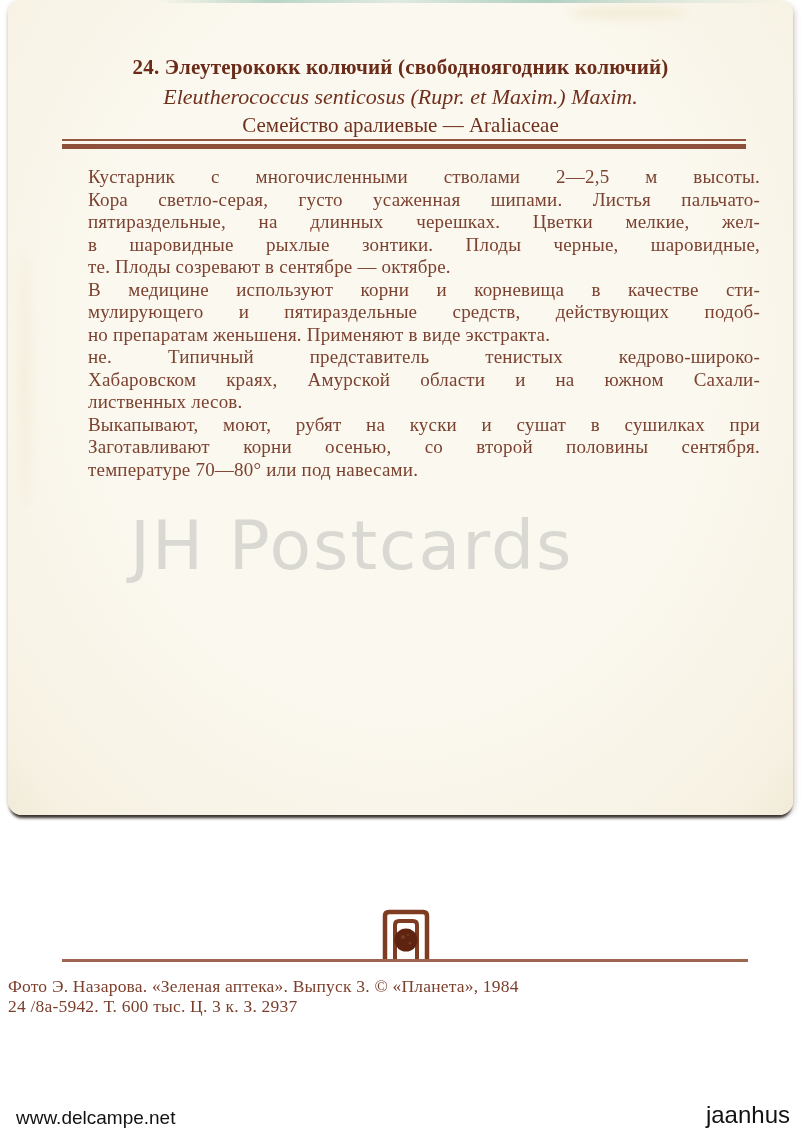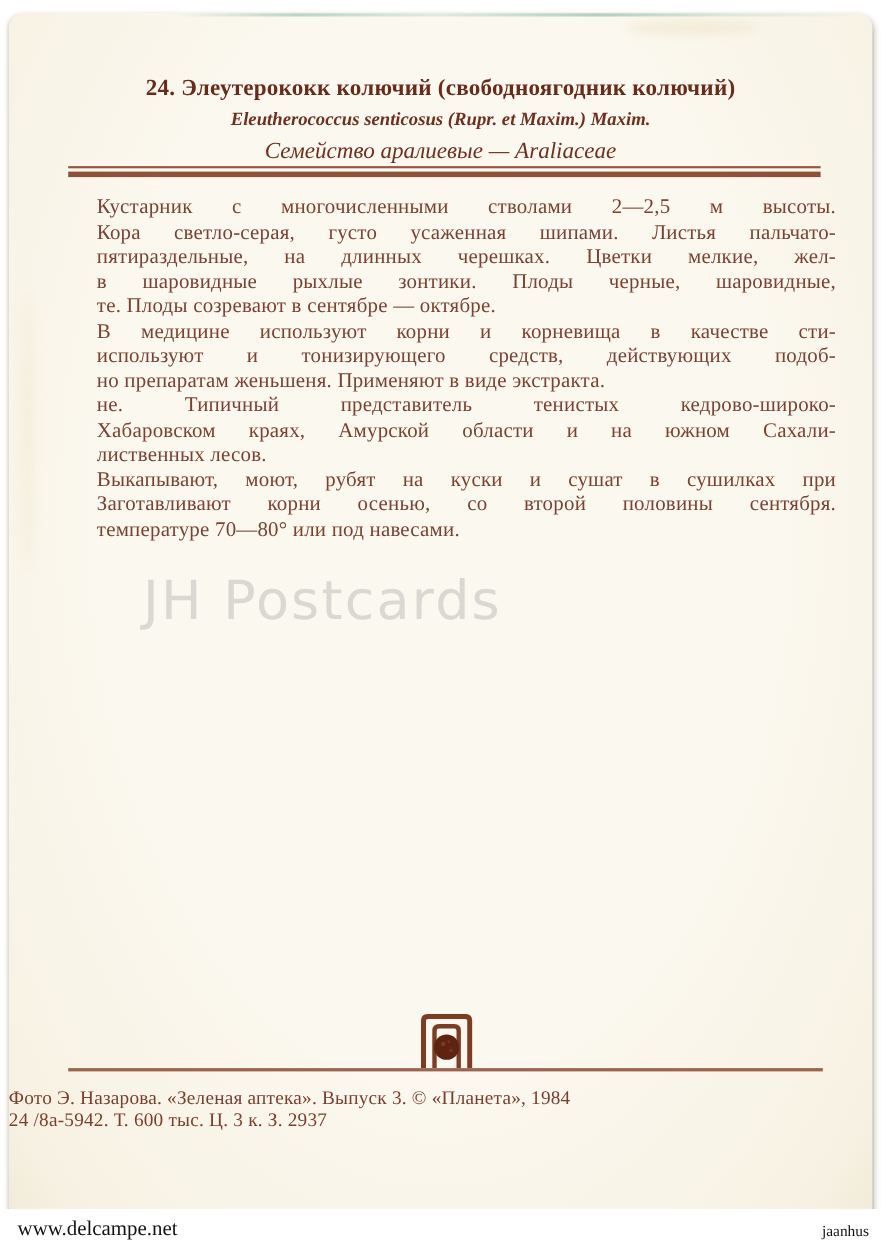--- a/index.html
+++ b/index.html
@@ -5,47 +5,47 @@
   html,body { margin:0; padding:0; }
   body {
     width:806px; height:1131px; position:relative;
     background:#ffffff; overflow:hidden;
     font-family:"Liberation Serif","DejaVu Serif",serif;
   }
   .stage { position:absolute; inset:0; }
 
   
   .card {
-    position:absolute; left:8px; top:12px; width:785px; height:1099px;
+    position:absolute; left:8px; top:0; width:785px; height:815px;
     background:radial-gradient(ellipse at 50% 42%, #fbf8ef 55%, #f6f1e2 92%, #f1ead7 100%);
     border-radius:14px;
     box-shadow: 0 5px 3px -2px rgba(25,18,12,0.85),
                 3px 2px 6px -2px rgba(120,110,90,0.45),
                 -2px 0 4px -2px rgba(120,110,90,0.35);
   }
   .scan-edge-tint {
     position:absolute; left:150px; right:10px; top:0; height:3px;
     background:linear-gradient(90deg, transparent, #9cc6b4 18%, #d5e4da 38%, #8fbfae 62%, #cfe0d5 80%, transparent);
     opacity:.7; border-radius:2px;
   }
 
   .header { position:absolute; top:52px; left:0; right:0; text-align:center; }
   .title  { font-size:21px; font-weight:bold; color:#6a2b18; line-height:30px; letter-spacing:.2px; }
-  .latin  { font-size:17px; font-style:italic; color:#70301d; line-height:29px;font-weight:bold; }
-  .family { font-size:21px; font-style:italic; color:#70301d; line-height:28px; }
+  .latin  { font-size:22px; font-style:italic; color:#70301d; line-height:29px; }
+  .family { font-size:21px; color:#70301d; line-height:28px; }
 
   .double-rule {
     position:absolute; top:139px; left:54px; width:684px; height:3px;
     border-top:2px solid #8d4a33; border-bottom:5px solid #87432c; opacity:.92;
   }
 
   .watermark-center {
     position:absolute; top:506px; left:122px;
     font-family:"DejaVu Sans","Liberation Sans",sans-serif;
-    font-size:49px; letter-spacing:2px; color:#d9d8d2; white-space:nowrap;
+    font-size:68px; letter-spacing:2px; color:#d9d8d2; white-space:nowrap;
     z-index:1;
   }
 
   .bodytext {
     position:absolute; top:166px; left:70px; width:672px; z-index:2;
     font-size:19px; line-height:22.5px; color:#7c4231; letter-spacing:.2px;margin-left:10px;
   }
   .bodyline { text-align:justify; text-align-last:justify; }
   .bodyline.lastline { text-align-last:left; }
 
@@ -54,24 +54,24 @@
   .thin-rule {
     position:absolute; top:959px; left:54px; width:686px; height:3px;
     background:#8d4a33; opacity:.85;
   }
 
   .imprint { position:absolute; top:977px; left:0; right:0; z-index:2; }
   .imprint div { font-size:17.5px; line-height:19.5px; color:#7b3f2c; letter-spacing:.2px; }
 
   .strip {
     position:absolute; left:0; right:0; bottom:0; height:32px; background:#ffffff; z-index:3;
-    font-family:Liberation Serif, serif; color:#121212;
+    font-family:Liberation Sans, sans-serif; color:#121212;
   }
   .strip .wm-left  { position:absolute; left:16px;  bottom:2px; font-size:19px; }
-  .strip .wm-right { position:absolute; right:16px; bottom:2px; font-size:14px; }
+  .strip .wm-right { position:absolute; right:16px; bottom:2px; font-size:24px; }
 
   .stain1 { position:absolute; top:6px; left:560px; width:120px; height:14px;
             background:#e8dcb8; opacity:.35; border-radius:50%; filter:blur(4px); }
   .stain2 { position:absolute; top:250px; left:10px; width:14px; height:260px;
             background:#efe6cc; opacity:.4; border-radius:50%; filter:blur(5px); }
 </style>
 </head>
 <body>
 
 <div class="stage">
@@ -90,21 +90,21 @@
 
     <div class="watermark-center">JH Postcards</div>
 
     <div class="bodytext">
         <div class="bodyline">Кустарник с многочисленными стволами 2—2,5 м высоты.</div>
         <div class="bodyline">Кора светло-серая, густо усаженная шипами. Листья пальчато-</div>
         <div class="bodyline">пятираздельные, на длинных черешках. Цветки мелкие, жел-</div>
         <div class="bodyline">в шаровидные рыхлые зонтики. Плоды черные, шаровидные,</div>
         <div class="bodyline lastline">те. Плоды созревают в сентябре — октябре.</div>
         <div class="bodyline">В медицине используют корни и корневища в качестве сти-</div>
-        <div class="bodyline">используют и тонизирующего средств, действующих подоб-</div>
+        <div class="bodyline">мулирующего и пятираздельные средств, действующих подоб-</div>
         <div class="bodyline lastline">но препаратам женьшеня. Применяют в виде экстракта.</div>
         <div class="bodyline">не. Типичный представитель тенистых кедрово-широко-</div>
         <div class="bodyline">Хабаровском краях, Амурской области и на южном Сахали-</div>
         <div class="bodyline lastline">лиственных лесов.</div>
         <div class="bodyline">Выкапывают, моют, рубят на куски и сушат в сушилках при</div>
         <div class="bodyline">Заготавливают корни осенью, со второй половины сентября.</div>
         <div class="bodyline lastline">температуре 70—80° или под навесами.</div>
       </div>
 
     <div class="logo">

